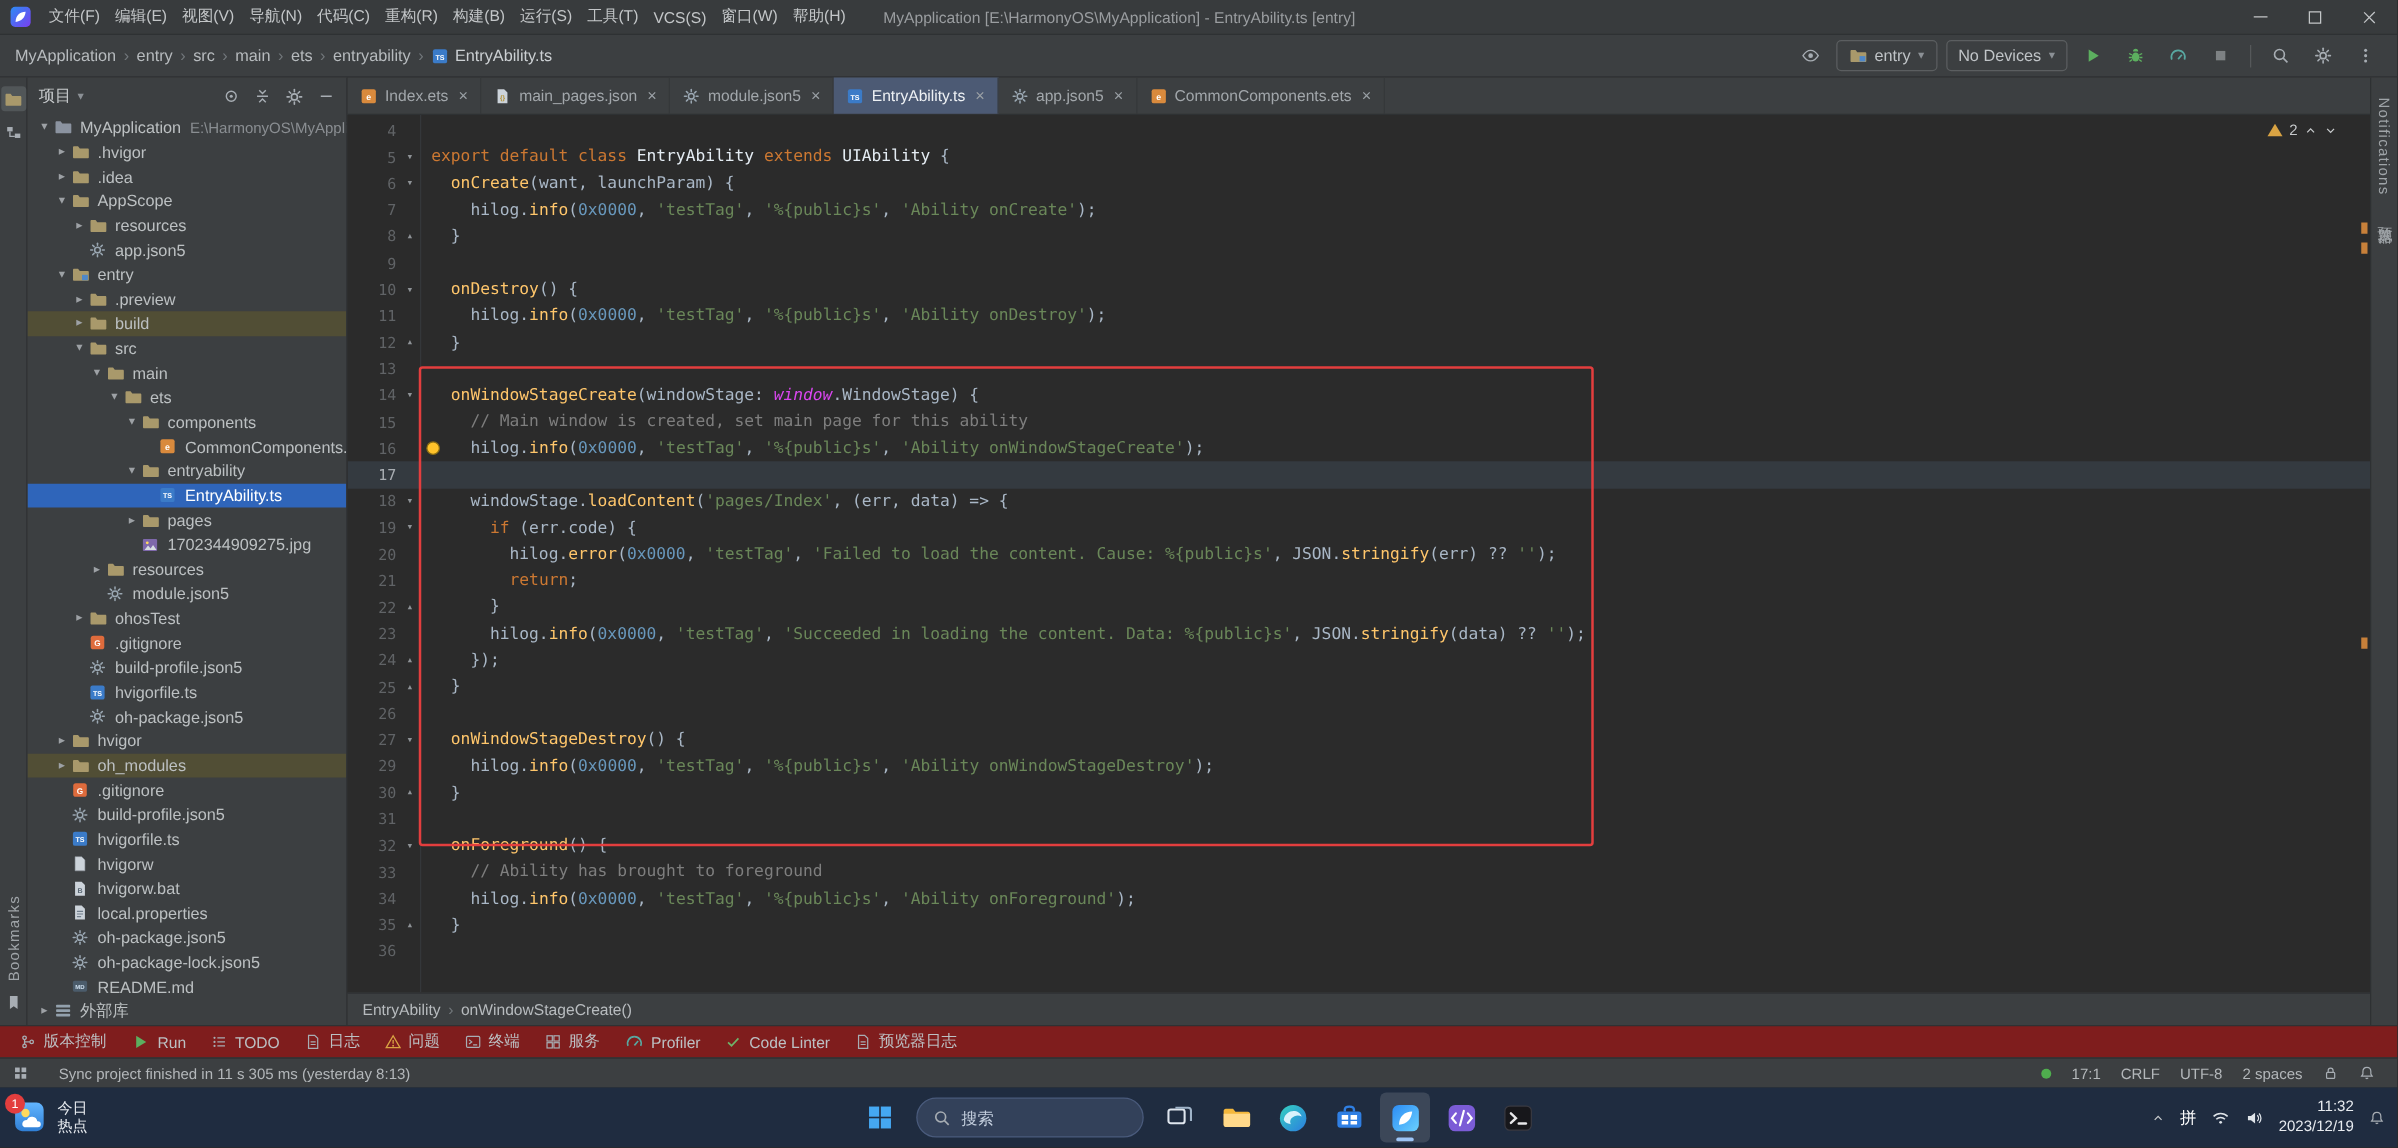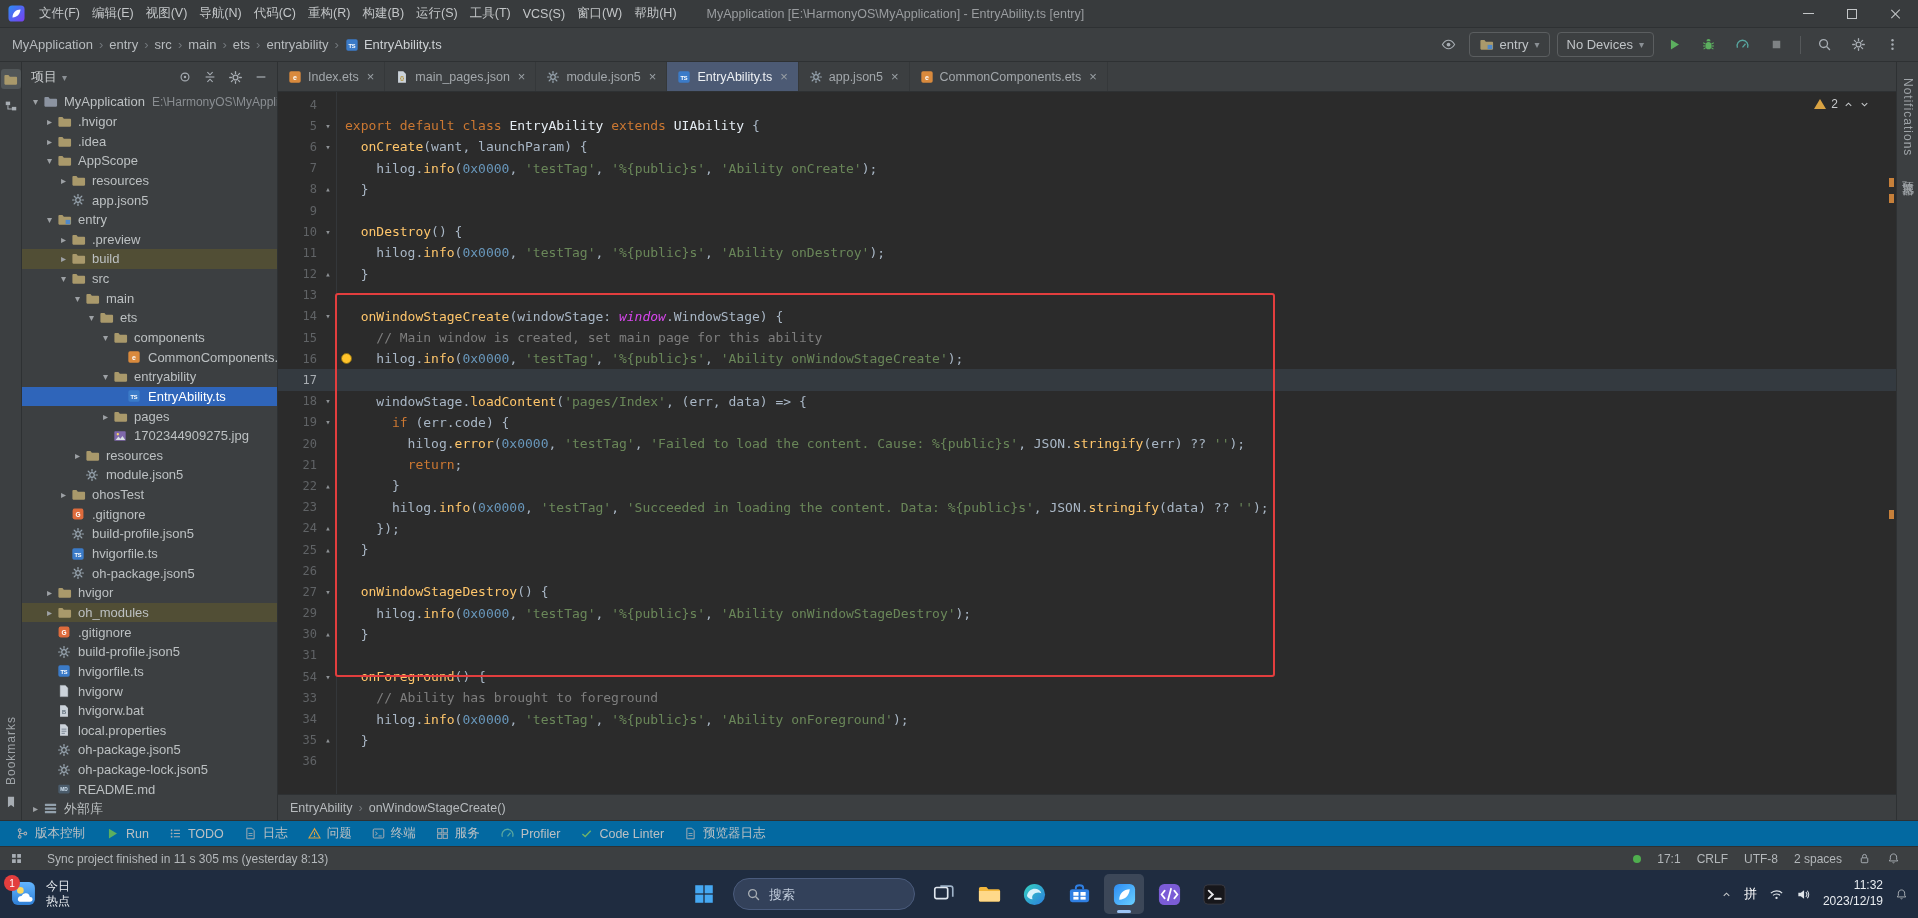--- a/index.html
+++ b/index.html
@@ -70,21 +70,21 @@
 .fold{width:16px;flex:none;text-align:center;color:#8e9296;font-size:9px}
 .codetext{white-space:pre;padding-left:9px}
 .tk-p{color:#a9b7c6}.tk-kw{color:#cc7832}.tk-fn{color:#ffc66b}.tk-str{color:#6a8759}.tk-num{color:#6897bb}.tk-cmt{color:#7e7e7e}.tk-cls{color:#e4ecf3}.tk-glob{color:#d946ef;font-style:italic}
 .bulb{position:absolute;left:63px;top:5px;width:11px;height:11px;background:#ffc32a;border-radius:50%;border:1px solid #8a6d14}
 .redbox{position:absolute;border:2px solid #e33e3e;border-radius:3px;z-index:5;pointer-events:none}
 .warnwidget{position:absolute;top:5px;right:26px;display:flex;align-items:center;gap:5px;color:#c7cacc;font-size:12px;z-index:6}
 .warn-tri{width:0;height:0;border-left:6px solid transparent;border-right:6px solid transparent;border-bottom:10px solid #d9a343}
 .scrollmark{position:absolute;right:2px;width:5px;height:9px;background:#c7803a;z-index:6}
 .edcrumbs{height:26px;flex:none;background:#3c3f41;border-top:1px solid #2e3133;display:flex;align-items:center;padding:0 12px;color:#a4a9ad;font-size:12.5px}
 
-.bottombar{height:26px;background:#0369a1;border-top:1px solid #2e3133;display:flex;align-items:center;flex:none;padding-left:6px}
+.bottombar{height:26px;background:#7f1d1d;border-top:1px solid #2e3133;display:flex;align-items:center;flex:none;padding-left:6px}
 .bitem{display:flex;align-items:center;gap:6px;padding:0 10px;height:100%;color:#bcc0c3;font-size:12.5px}
 .statusbar{height:24px;background:#3c3f41;border-top:1px solid #2e3133;display:flex;align-items:center;flex:none;padding:0 10px;font-size:12px;color:#b3b7ba}
 .sb-msg{margin-left:24px}
 .sb-right{margin-left:auto;display:flex;align-items:center;gap:16px;padding-right:8px}
 .greendot{width:8px;height:8px;border-radius:50%;background:#4fae4e}
 
 .taskbar{height:48px;background:#1f2c40;flex:none;position:relative;display:flex;align-items:center}
 .tb-widget{position:absolute;left:10px;display:flex;align-items:center;gap:8px}
 .widget-icon{position:relative;width:28px;height:28px;display:inline-flex}
 .badge{position:absolute;top:-5px;left:-6px;min-width:16px;height:16px;border-radius:8px;background:#e33e3e;color:#fff;font-size:10px;display:flex;align-items:center;justify-content:center;padding:0 3px;z-index:2}
@@ -981,21 +981,21 @@
               <span class="gut">30</span>
               <span class="fold">▴</span>
               <span class="codetext"><span class="tk-p">  }</span></span>
             </div>
             <div class="erow">
               <span class="gut">31</span>
               <span class="fold"></span>
               <span class="codetext"></span>
             </div>
             <div class="erow">
-              <span class="gut">54</span>
+              <span class="gut">32</span>
               <span class="fold">▾</span>
               <span class="codetext"><span class="tk-p">  </span><span class="tk-fn">onForeground</span><span class="tk-p">() {</span></span>
             </div>
             <div class="erow">
               <span class="gut">33</span>
               <span class="fold"></span>
               <span class="codetext"><span class="tk-cmt">    // Ability has brought to foreground</span></span>
             </div>
             <div class="erow">
               <span class="gut">34</span>

